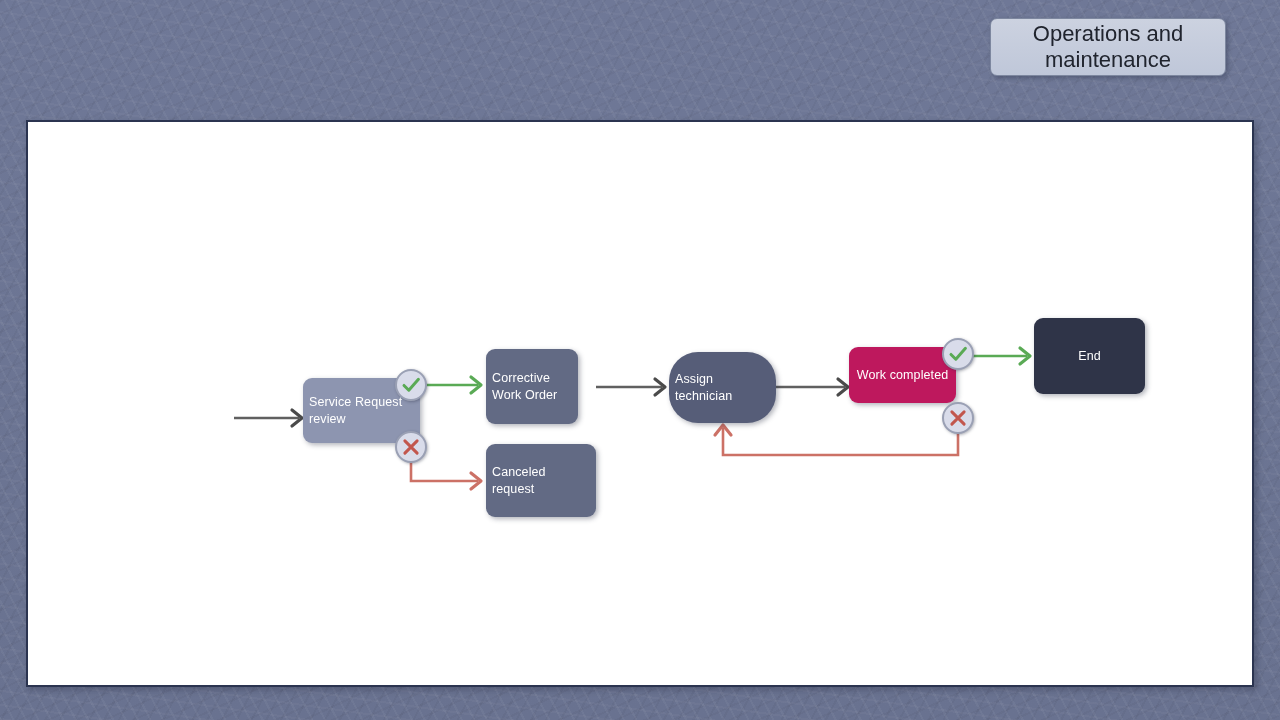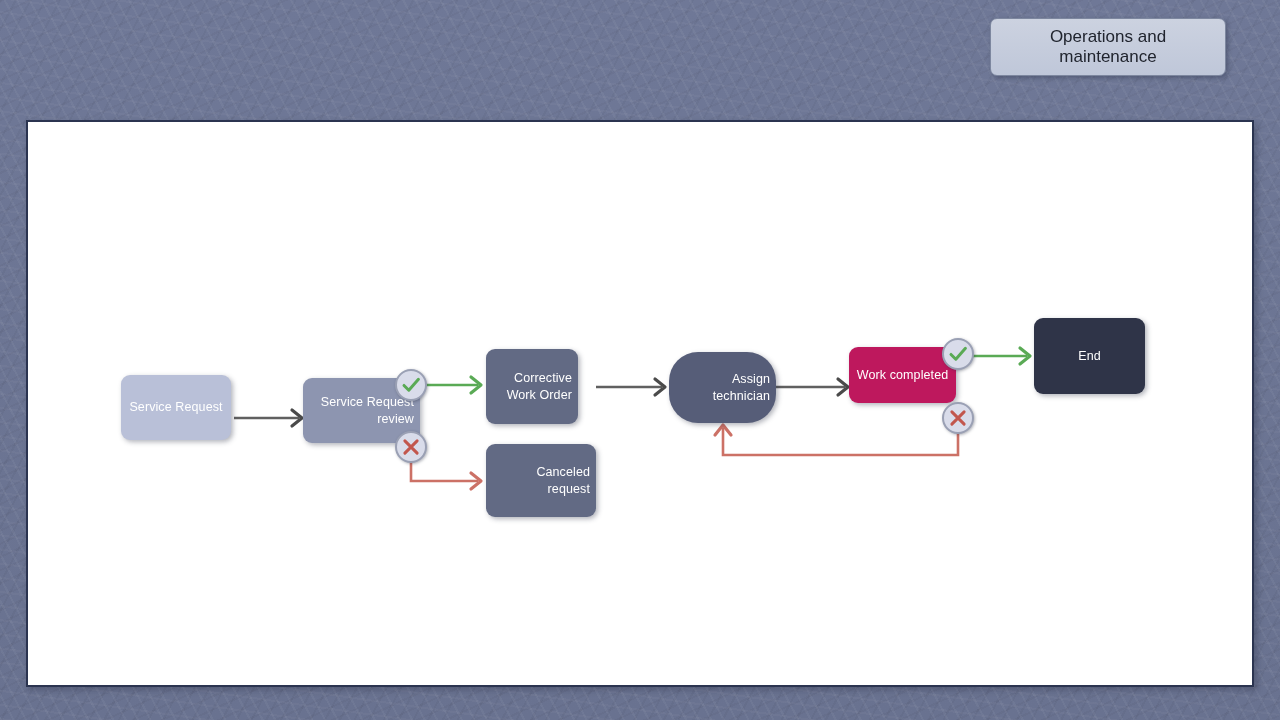--- a/index.html
+++ b/index.html
@@ -26,21 +26,21 @@
     position: absolute;
     left: 990px; top: 18px;
     width: 236px; height: 58px;
     background: linear-gradient(180deg, #ccd2e0 0%, #bfc7d9 100%);
     border: 1px solid #7d879f;
     border-radius: 7px;
     box-shadow: 2px 2px 4px rgba(20,25,45,0.30);
     display: flex; align-items: center; justify-content: center;
     text-align: center;
     color: #20242e;
-    font-size: 17px;
+    font-size: 22px;
     line-height: 1.18;
     padding: 0 8px;
   }
 
   
   #canvas {
     position: absolute;
     left: 26px; top: 120px;
     width: 1228px; height: 567px;
     background: #ffffff;
@@ -48,21 +48,21 @@
     box-shadow: 3px 3px 6px rgba(20,25,45,0.25);
   }
 
   
   .node {
     position: absolute;
     border-radius: 9px;
     display: flex;
     align-items: center;
     justify-content: center;
-    text-align: right;
+    text-align: left;
     color: #ffffff;
     font-size: 12.5px;
     line-height: 1.33;
     letter-spacing: 0.1px;
     box-shadow: 2px 2px 5px rgba(35,40,60,0.35);
     padding: 12px 6px;
     z-index: 3;
   }
 
   
@@ -126,21 +126,20 @@
         <line x1="940" y1="234" x2="999" y2="234" stroke="#5aaa55" stroke-width="2.6"></line>
         <polyline points="992,226 1002,234 992,242" fill="none" stroke="#5aaa55" stroke-width="3.2" stroke-linecap="round" stroke-linejoin="round"></polyline>
       </g>
 
       <g>
         <polyline points="930,296 930,333 695,333 695,306" fill="none" stroke="#cc7166" stroke-width="2.6"></polyline>
         <polyline points="687,313 695,303 703,313" fill="none" stroke="#cc7166" stroke-width="3.2" stroke-linecap="round" stroke-linejoin="round"></polyline>
       </g>
     </svg>
 
-    <div class="node" style="left:93px; top:253px; width:110px; height:65px; background:#b9c0d8;">Service Request</div>
 
     <div class="node" style="left:275px; top:256px; width:117px; height:65px; background:#8d95b0;">Service Request review</div>
 
     <div class="node" style="left:458px; top:227px; width:92px; height:75px; background:#626a84;">Corrective Work Order</div>
 
     <div class="node" style="left:458px; top:322px; width:110px; height:73px; background:#626a84;">Canceled request</div>
 
     <div class="node" style="left:641px; top:230px; width:107px; height:71px; background:#565d78;border-radius:29px;">Assign technician</div>
 
     <div class="node" style="left:821px; top:225px; width:107px; height:56px; background:#be185d;">Work completed</div>

